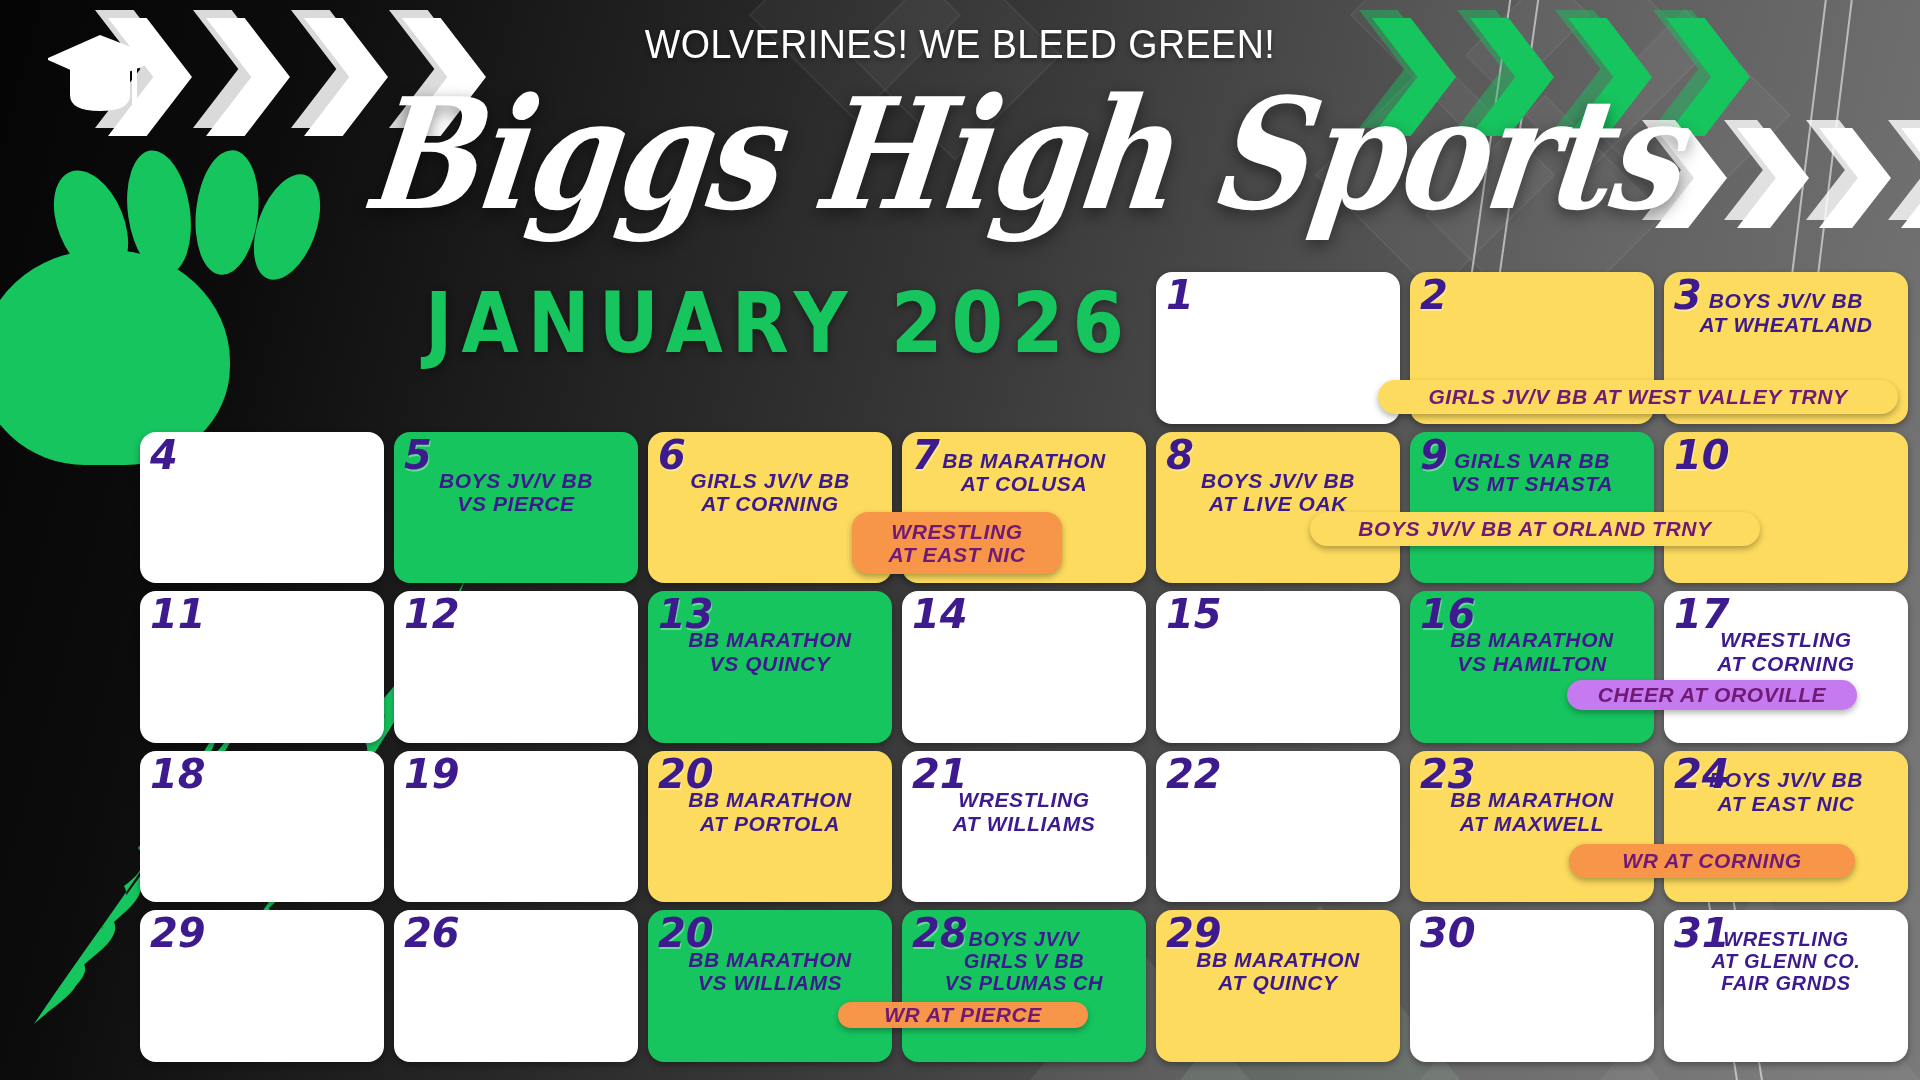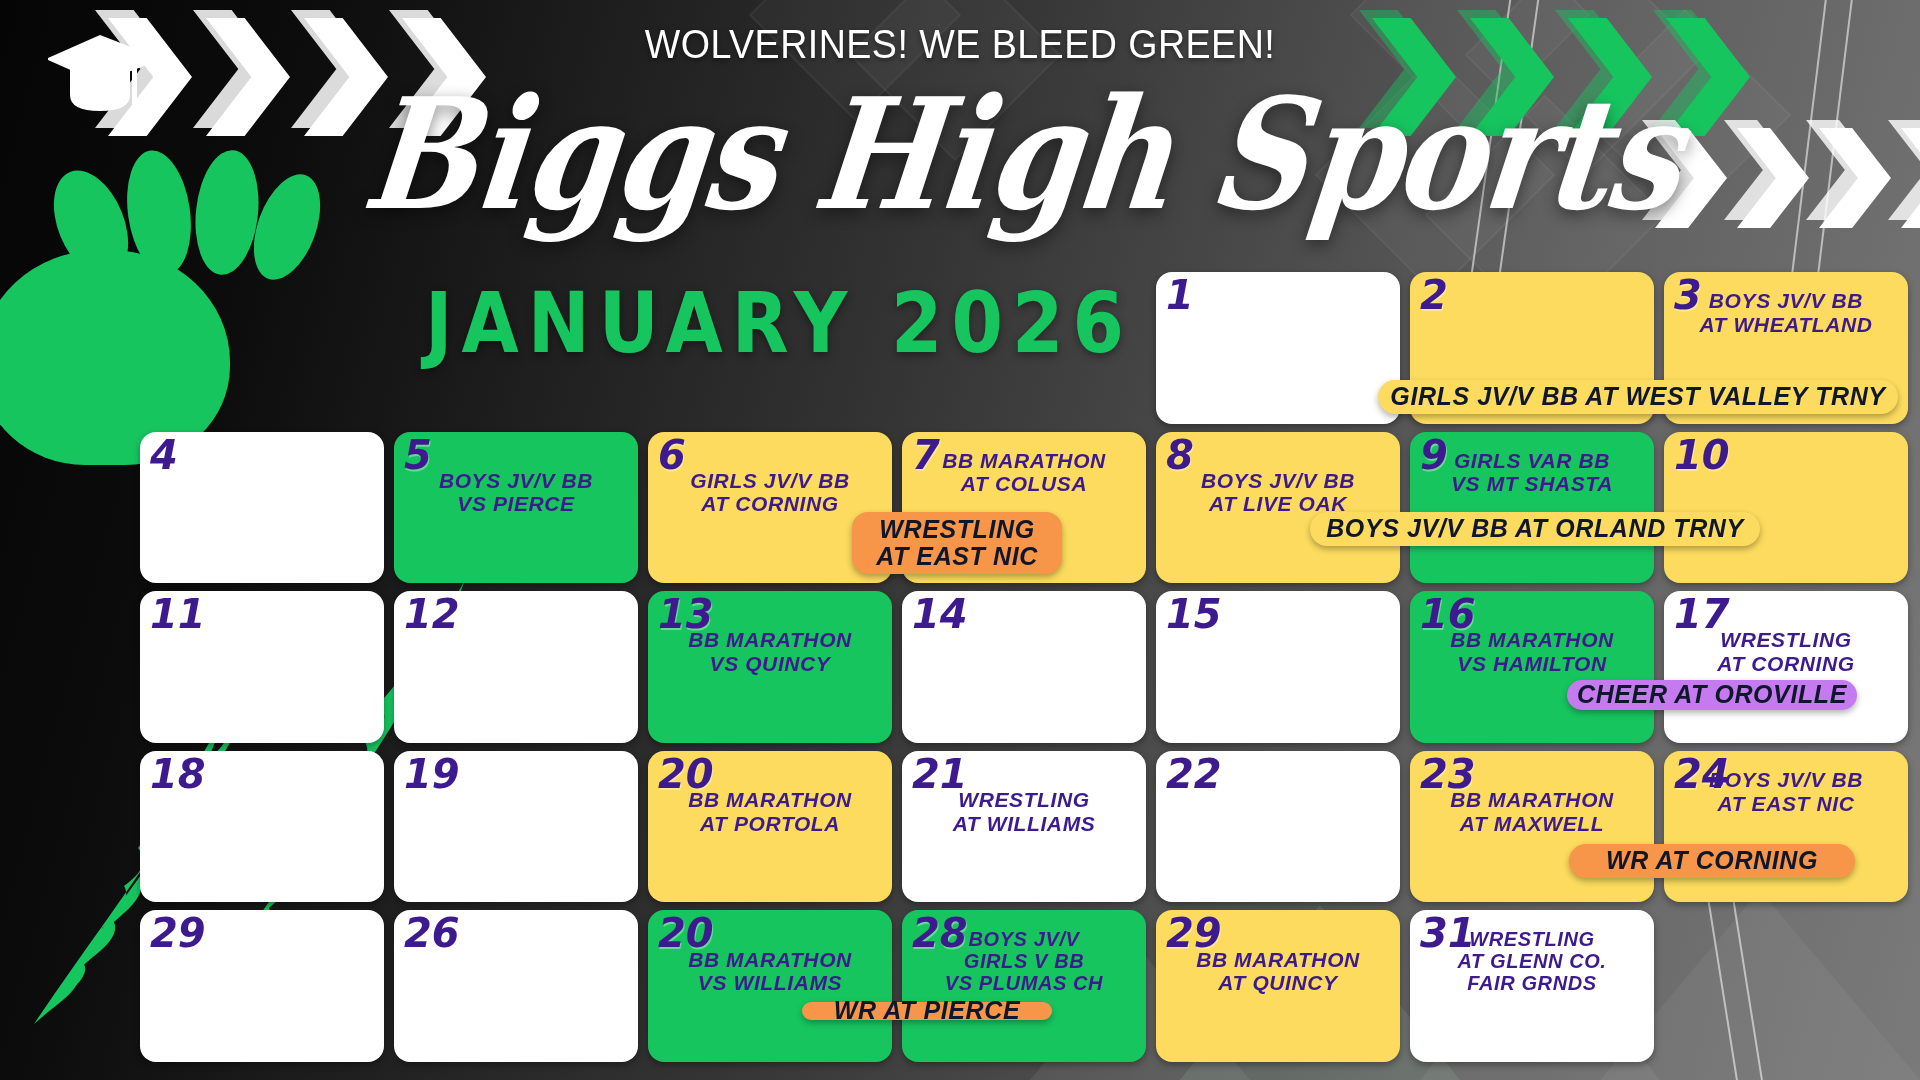--- a/index.html
+++ b/index.html
@@ -155,22 +155,22 @@
     text-align:center;
     white-space:pre-line;
     font-family:"Liberation Sans", sans-serif;
   }
   .ev.tight { font-size:20px; }
 
   
   .pill {
     position:absolute;
     border-radius:18px;
-    color:#0f172a;
-    font-size:25px;
+    color:#701a75;
+    font-size:21px;
     font-weight:700;
     font-style:italic;
     letter-spacing:.6px;
     display:flex; align-items:center; justify-content:center;
     text-align:center;
     line-height:1.1;
     box-shadow:0 3px 6px rgba(0,0,0,.3);
     white-space:nowrap;
     font-family:"Liberation Sans", sans-serif;
     z-index:18;
@@ -463,28 +463,32 @@
 VS PLUMAS CH</div>
       </div>
     </div>
     <div class="cell yellow">
       <div class="daynum">29</div>
       <div class="events">
         <div class="ev">BB MARATHON
 AT QUINCY</div>
       </div>
     </div>
+    <div class="cell white">
+      <div class="daynum">30</div>
+      <div class="events"></div>
+    </div>
     <div class="cell orange">
       <div class="daynum">31</div>
       <div class="events" style="margin-top: -26px;">
         <div class="ev tight">WRESTLING
 AT GLENN CO.
 FAIR GRNDS</div>
       </div>
     </div>
     <div class="pill yellow" style="left: 1238px; top: 108px; width: 520px; height: 34px;">GIRLS JV/V BB AT WEST VALLEY TRNY</div>
     <div class="pill orange multiline" style="left: 712px; top: 240px; width: 210px; height: 62px;">WRESTLING
 AT EAST NIC</div>
     <div class="pill yellow" style="left: 1170px; top: 240px; width: 450px; height: 34px;">BOYS JV/V BB AT ORLAND TRNY</div>
     <div class="pill orange" style="left: 1429px; top: 572px; width: 286px; height: 34px;">WR AT CORNING</div>
     <div class="pill purple" style="left: 1427px; top: 408px; width: 290px; height: 30px;">CHEER AT OROVILLE</div>
-    <div class="pill orange" style="left: 662px; top: 730px; width: 250px; height: 18px;">WR AT PIERCE</div>
+    <div class="pill orange" style="left: 698px; top: 730px; width: 250px; height: 26px;">WR AT PIERCE</div>
   </div>
 
 </body></html>

